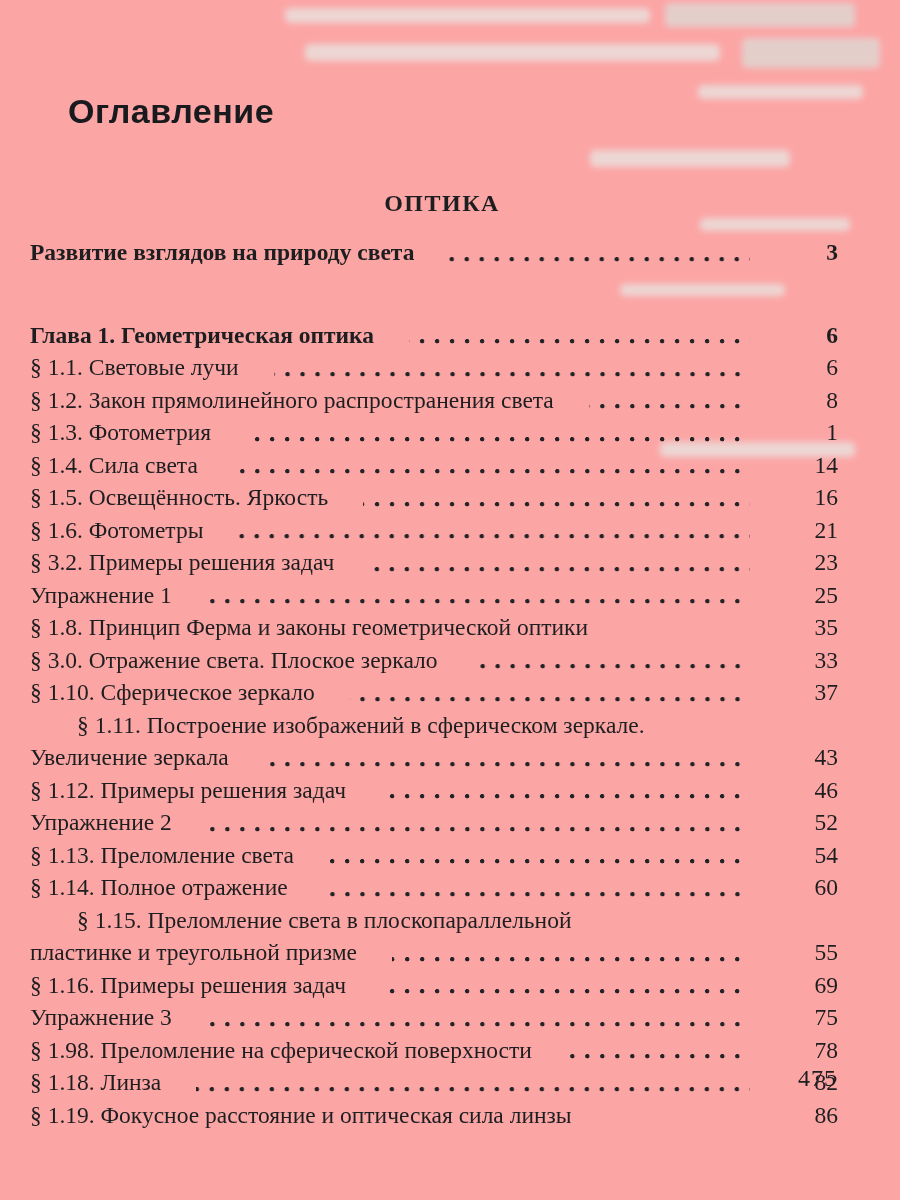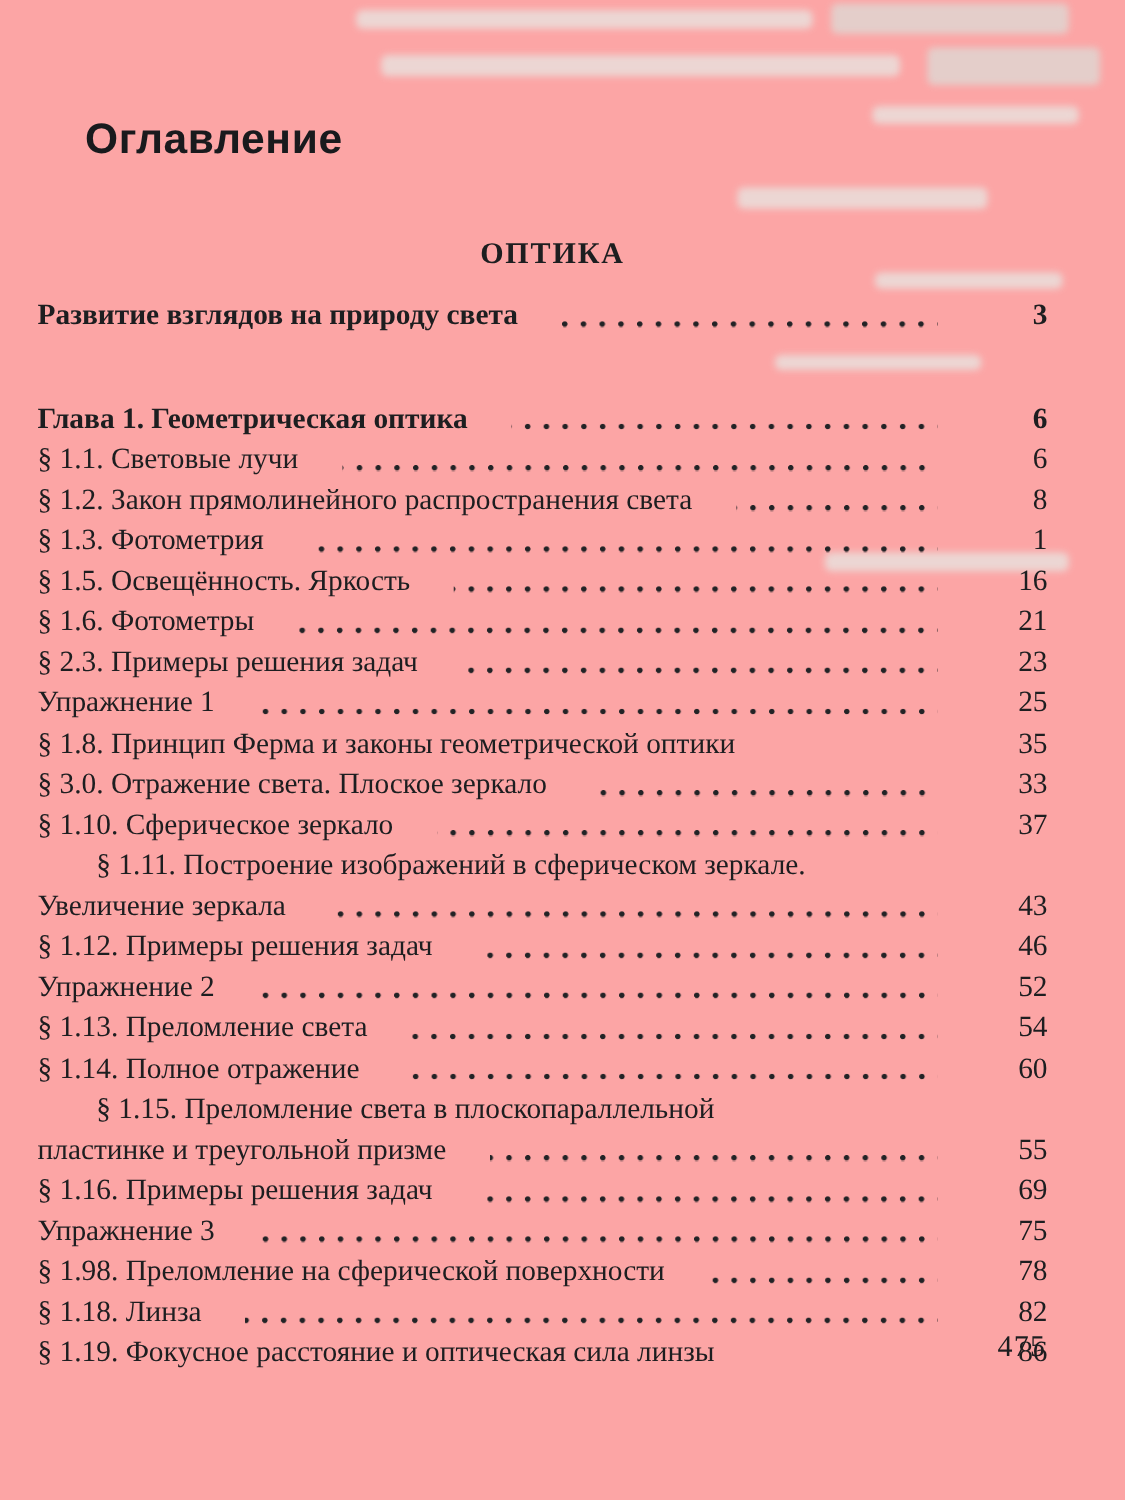--- a/index.html
+++ b/index.html
@@ -126,31 +126,36 @@
         <span class="t">§ 1.2. Закон прямолинейного распространения света</span>
         <span class="leader"></span>
         <span class="pg">8</span>
       </div>
       <div class="row">
         <span class="t">§ 1.3. Фотометрия</span>
         <span class="leader"></span>
         <span class="pg">1</span>
       </div>
       <div class="row">
+        <span class="t">§ 1.4. Сила света</span>
+        <span class="leader"></span>
+        <span class="pg">14</span>
+      </div>
+      <div class="row">
         <span class="t">§ 1.5. Освещённость. Яркость</span>
         <span class="leader"></span>
         <span class="pg">16</span>
       </div>
       <div class="row">
         <span class="t">§ 1.6. Фотометры</span>
         <span class="leader"></span>
         <span class="pg">21</span>
       </div>
       <div class="row">
-        <span class="t">§ 2.3. Примеры решения задач</span>
+        <span class="t">§ 3.2. Примеры решения задач</span>
         <span class="leader"></span>
         <span class="pg">23</span>
       </div>
       <div class="row">
         <span class="t">Упражнение 1</span>
         <span class="leader"></span>
         <span class="pg">25</span>
       </div>
       <div class="row">
         <span class="t">§ 1.8. Принцип Ферма и законы геометрической оптики</span>

